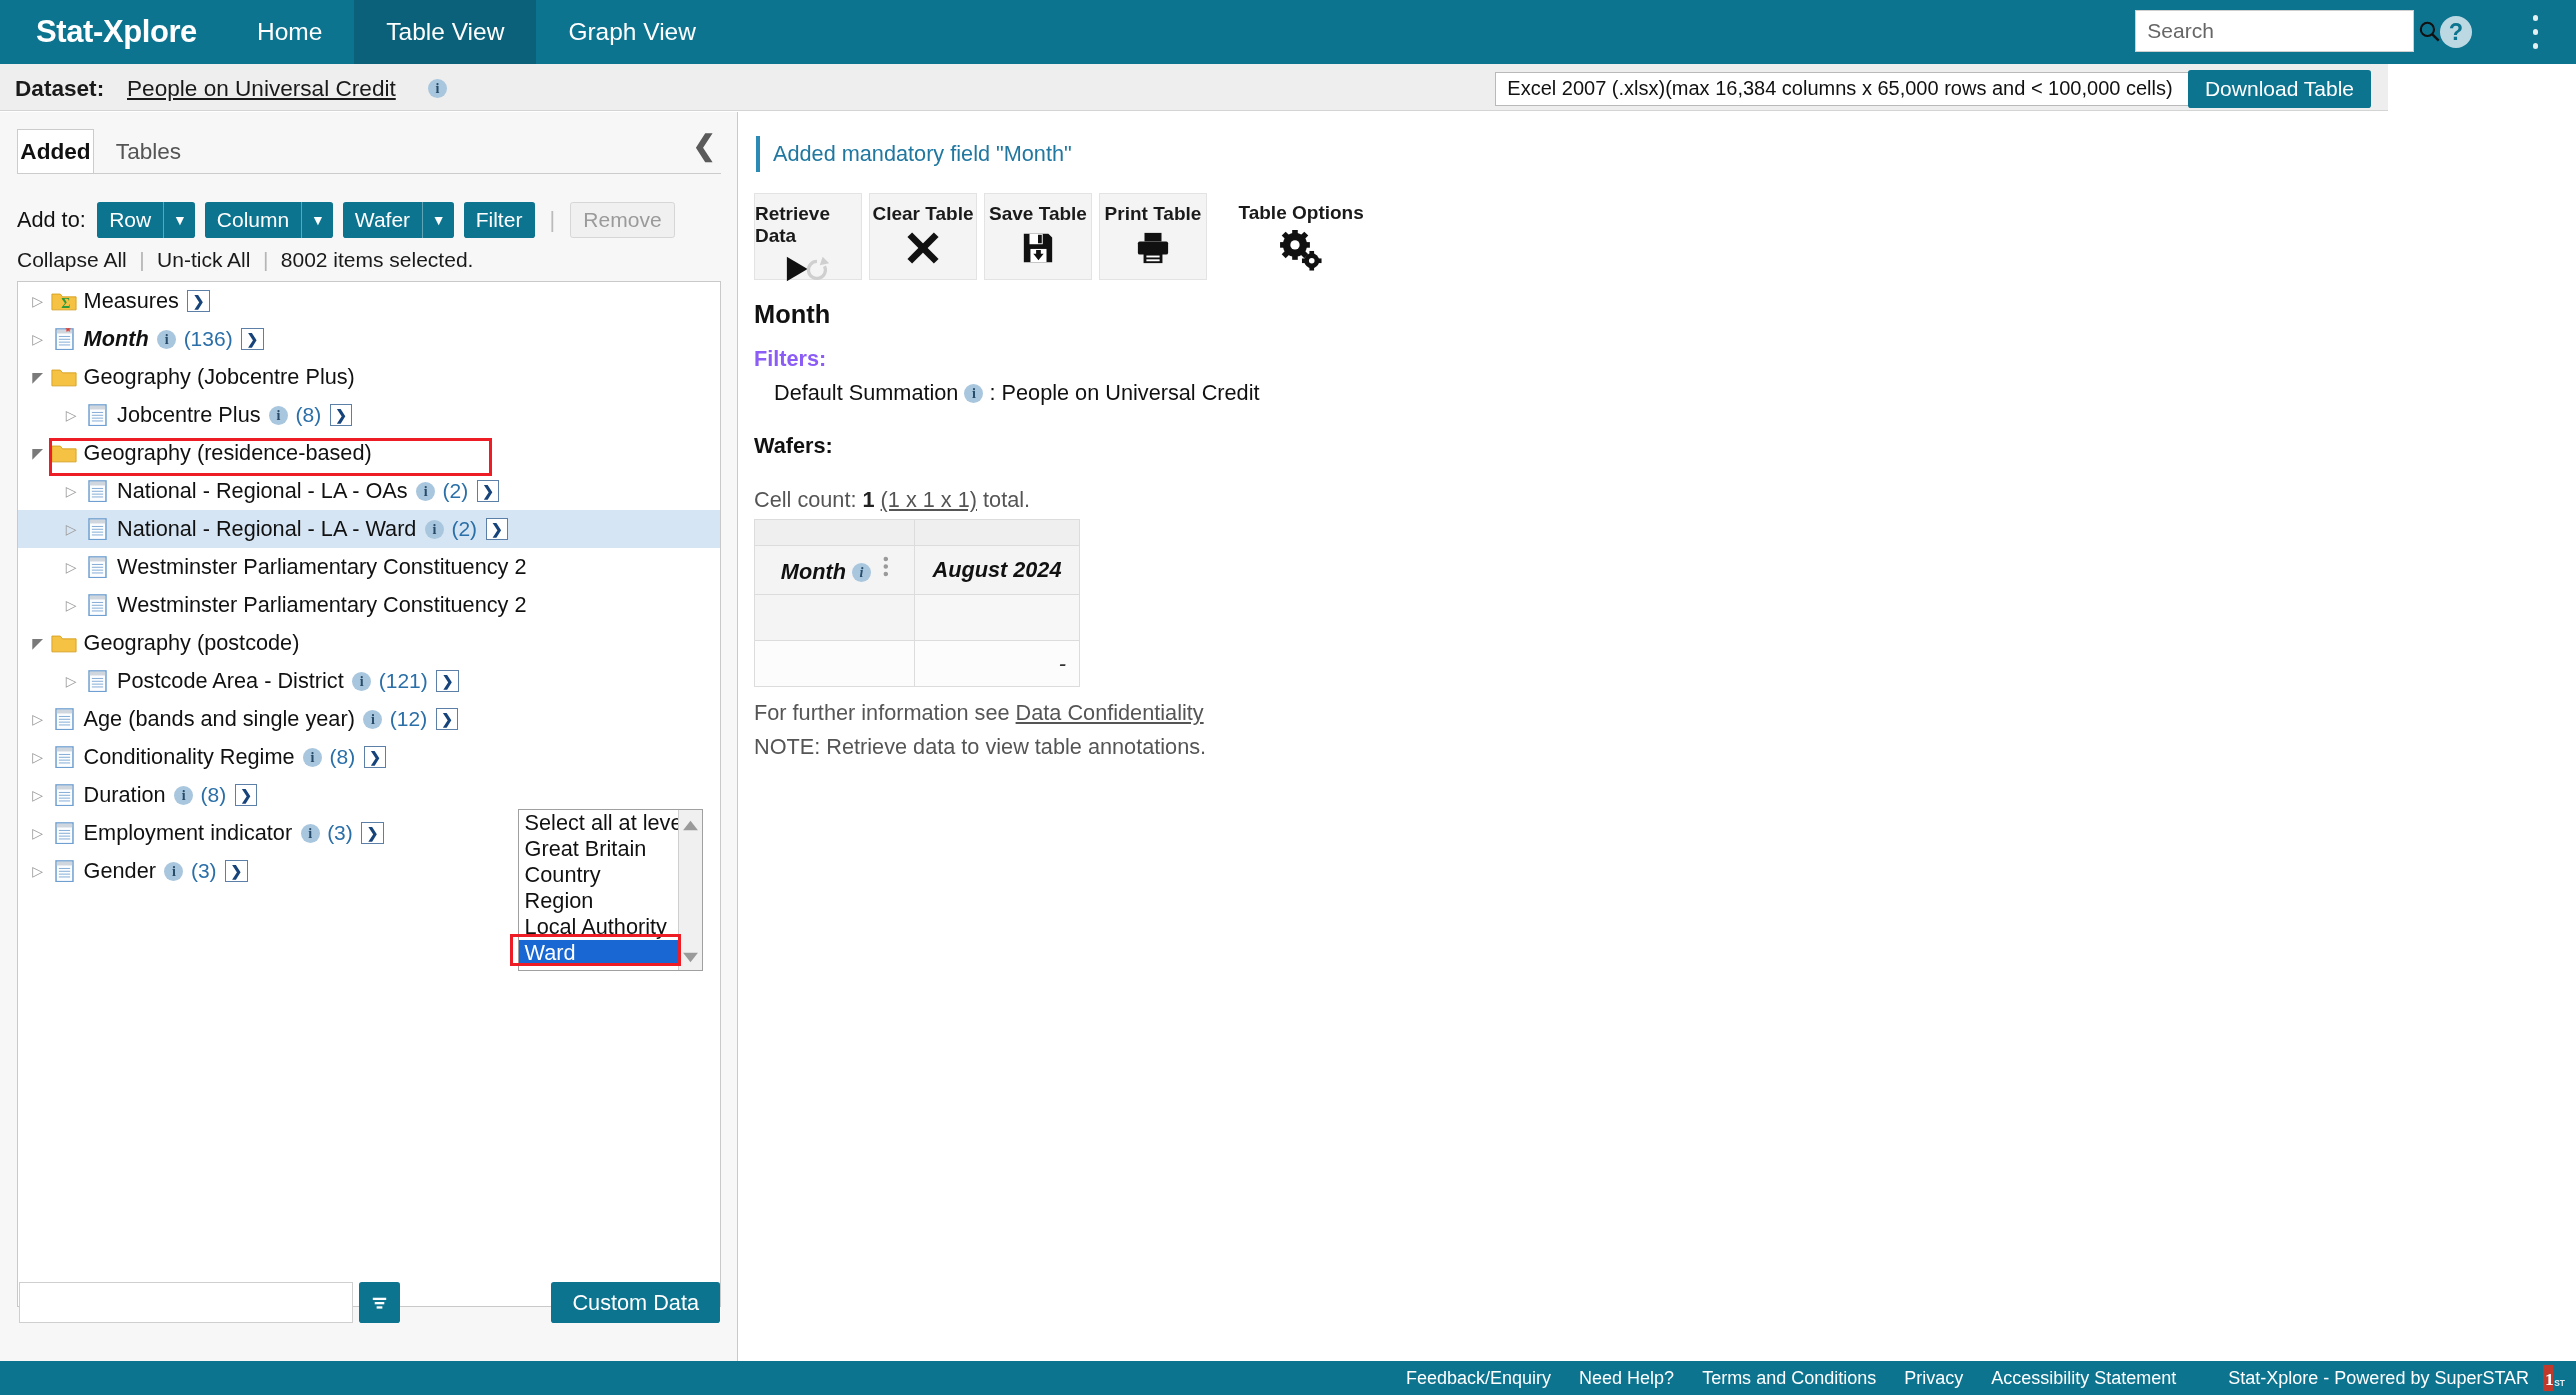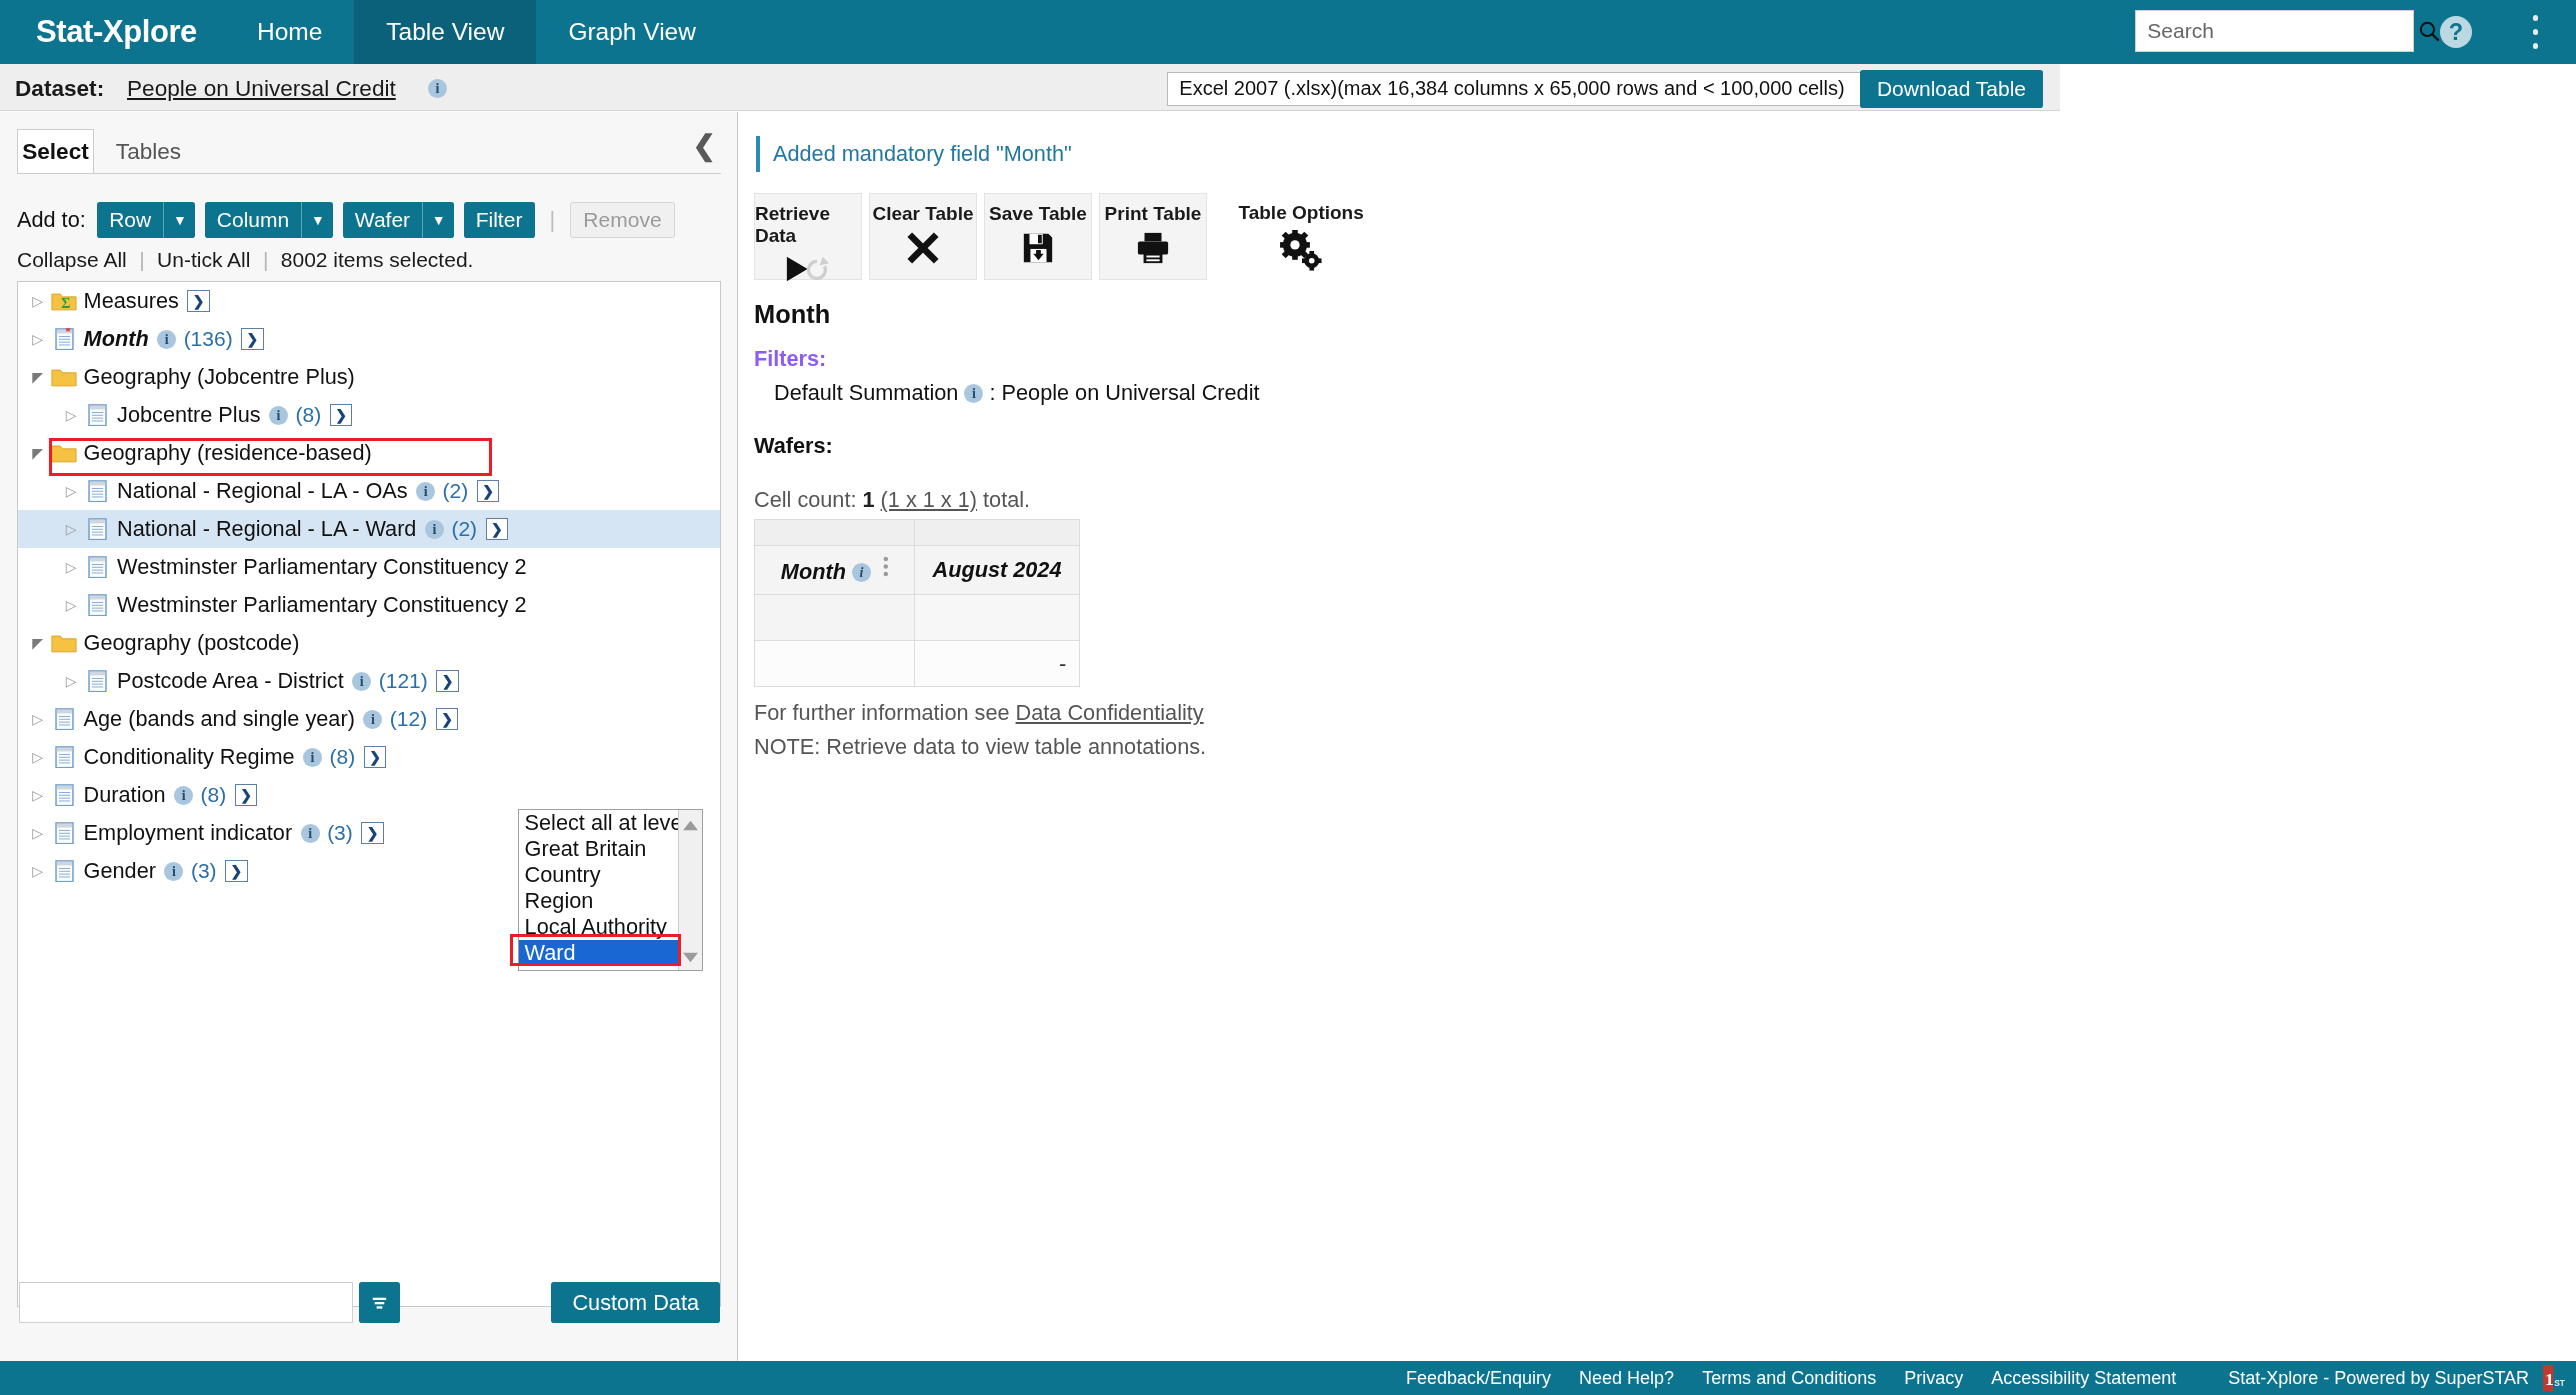--- a/index.html
+++ b/index.html
@@ -57,21 +57,21 @@
   .kebab {
     position:absolute; right: 36px; top: 15px;
     width: 9.4px; height: 34px;
     display:flex; flex-direction:column; justify-content:space-between;
     align-items:center; cursor:pointer;
   }
   .kebab i { display:block; width:5.6px; height:5.6px; border-radius:50%; background:#e5eef1; }
 
   
   .datasetbar {
-    position:absolute; left:0; top:64px; width:2060px; height:47px;
+    position:absolute; left:0; top:64px; width:2388px; height:47px;
     background:#eeeeee;
     border-bottom:0.9px solid #d4d4d4;
   }
   .ds-label {
     position:absolute; left:15px; top:12.2px;
     font-size: 22.6px; font-weight:bold; color:#1a1a1a;
   }
   .ds-name {
     position:absolute; left:127px; top:12.2px;
     font-size: 22.6px; color:#1a1a1a; text-decoration:underline; cursor:pointer;
@@ -345,21 +345,21 @@
   <div class="fmt-select">
     <span>Excel 2007 (.xlsx)(max 16,384 columns x 65,000 rows and &lt; 100,000 cells)</span>
     <span class="caret">▾</span>
   </div>
   <button class="dl-btn">Download Table</button>
 </div>
 
 <div class="leftpanel">
 
   <div class="tabrow">
-    <div class="tab active">Select</div>
+    <div class="tab active">Added</div>
     <div class="tab inactive">Tables</div>
   </div>
   <div class="tabline"></div>
   <div class="collapse-arrow">❮</div>
 
   <div class="addto-row">
     <span class="addto-label">Add to:</span>
 
     <div class="split-btn">
       <span class="main">Row</span>

